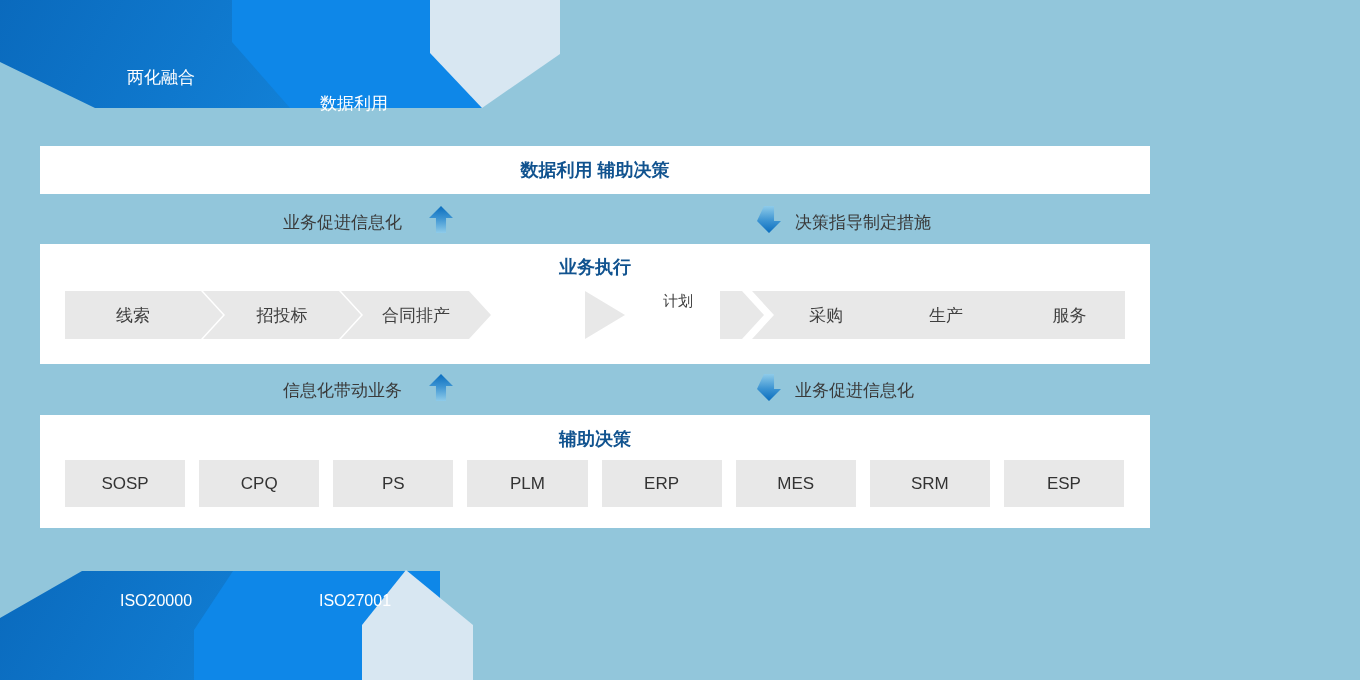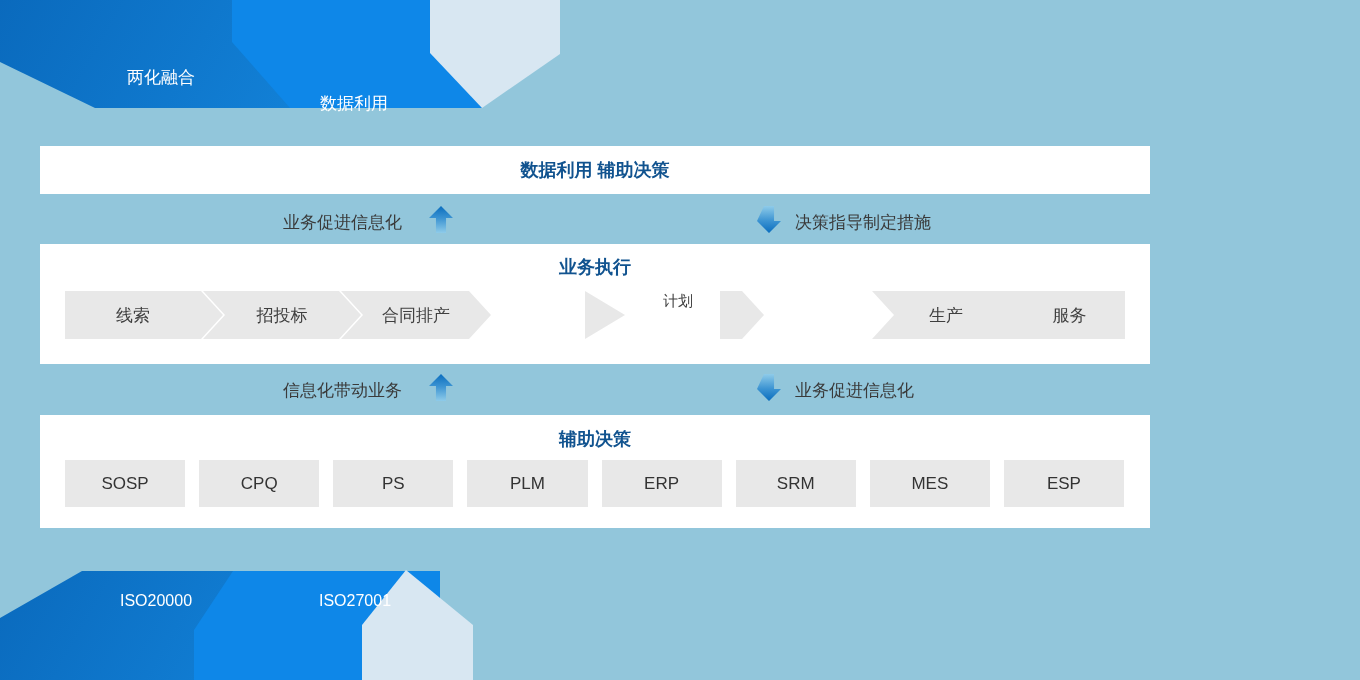--- a/index.html
+++ b/index.html
@@ -90,39 +90,40 @@
   <div class="flow-label" style="left:795px;top:211px;">决策指导制定措施</div>
 
   <div class="panel exec-panel">
     <div class="panel-title">业务执行</div>
     <div class="chev chev-start" style="left:25px;width:158px;">线索</div>
     <div class="chev chev-mid" style="left:163px;width:158px;">招投标</div>
     <div class="chev chev-mid" style="left:301px;width:150px;">合同排产</div>
     <div class="tri" style="left:545px;"></div>
     <div class="plain-step" style="left:588px;">计划</div>
     <div class="chev chev-sliver" style="left:680px;width:44px;"></div>
+    <div class="chev chev-mid" style="left:712px;width:148px;">采购</div>
     <div class="chev chev-mid" style="left:832px;width:148px;">生产</div>
     <div class="chev chev-end" style="left:952px;width:133px;">服务</div>
   </div>
 
   <div class="flow-label ralign" style="left:200px;top:379px;width:202px;">信息化带动业务</div>
   <div class="arrow arrow-up" style="left:429px;top:374px;"></div>
   <div class="arrow arrow-down" style="left:757px;top:374px;"></div>
   <div class="flow-label" style="left:795px;top:379px;text-align:right;">业务促进信息化</div>
 
   <div class="panel integ-panel">
     <div class="panel-title">辅助决策</div>
     <div class="sys-row">
       <div class="sys-box">SOSP</div>
       <div class="sys-box">CPQ</div>
       <div class="sys-box">PS</div>
       <div class="sys-box">PLM</div>
       <div class="sys-box">ERP</div>
+      <div class="sys-box">MES</div>
       <div class="sys-box">SRM</div>
-      <div class="sys-box">MES</div>
       <div class="sys-box">ESP</div>
     </div>
   </div>
 
   <div class="shape dark-bottom"></div>
   <div class="shape bright-bottom"></div>
   <div class="shape light-bottom"></div>
   <div class="ribbon-label" style="left:96px;top:592px;font-size:16px;">ISO20000</div>
   <div class="ribbon-label" style="left:295px;top:592px;font-size:16px;">ISO27001</div>
 

